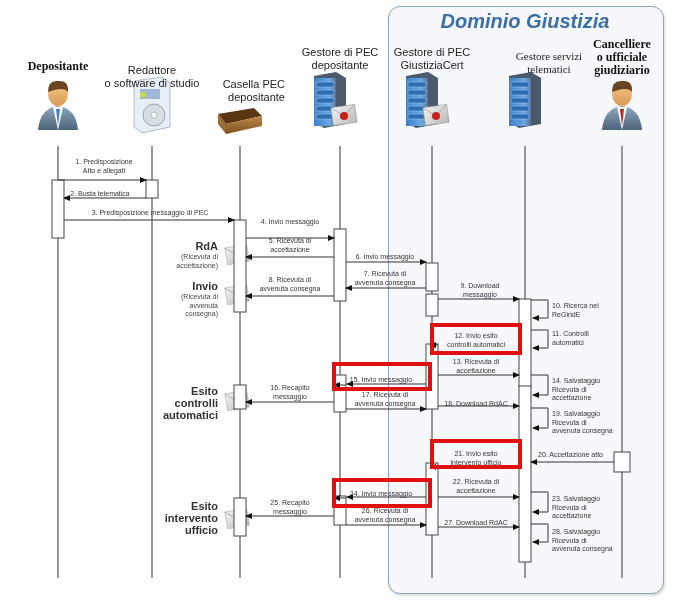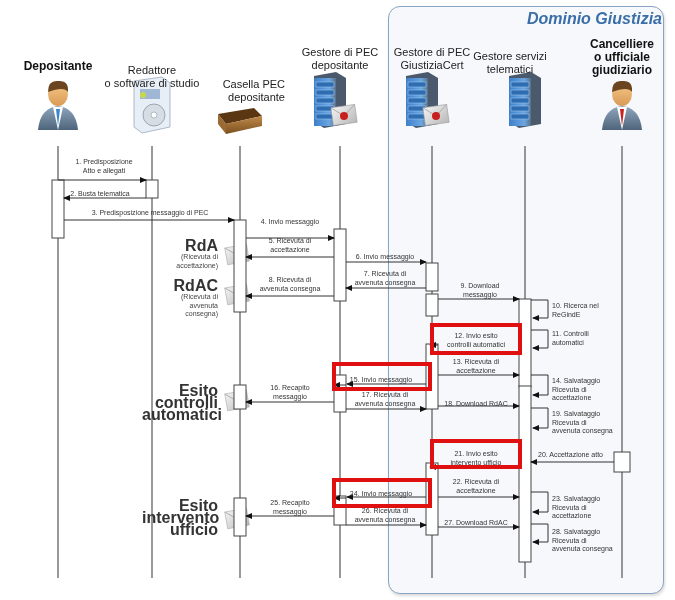--- a/index.html
+++ b/index.html
@@ -1,24 +1,24 @@
 <!DOCTYPE html>
 <html><head>
 <meta charset="utf-8">
 <style>
   html, body { margin: 0; padding: 0; background: #ffffff; }
   body { width: 675px; height: 600px; position: relative; overflow: hidden; font-family: "Liberation Sans", sans-serif; }
   #diagram { position: absolute; left: 0; top: 0; }
   .domain-box { position: absolute; left: 388px; top: 6px; width: 274px; height: 586px; border: 1.5px solid #8aa4c4; border-radius: 12px; background: #f6f8fb; box-shadow: 1px 2px 3px rgba(0,0,0,0.15); }
-  .domain-title { position: absolute; left: 388px; top: 10px; width: 274px; text-align: right; font-size: 16px; font-weight: bold; font-style: italic; color: #3a6ea8; }
+  .domain-title { position: absolute; left: 388px; top: 10px; width: 274px; text-align: center; font-size: 20px; font-weight: bold; font-style: italic; color: #3a6ea8; }
   .actor-label { position: absolute; text-align: center; font-size: 11px; color: #222; line-height: 13px; }
-  .actor-label.bold { font-weight: bold; font-size: 12px; color: #111; }
+  .actor-label.bold { font-weight: bold; font-size: 12px; color: #111; font-family: Liberation Serif, serif; }
   .msg { position: absolute; font-size: 7px; color: #333; text-align: center; line-height: 8.5px; white-space: nowrap; }
   .msg.left { text-align: left; }
-  .side-label { position: absolute; text-align: right; font-weight: bold; color: #333; font-size: 16px; line-height: 12px; }
+  .side-label { position: absolute; text-align: right; font-weight: bold; color: #333; font-size: 11px; line-height: 12px; }
   .side-sub { position: absolute; text-align: right; font-size: 7px; color: #444; line-height: 8.5px; }
 </style>
 </head>
 <body>
 
 <div class="domain-box"></div>
 <div class="domain-title">Dominio Giustizia</div>
 
 <svg id="diagram" width="675" height="600" xmlns="http://www.w3.org/2000/svg">
   <defs>
@@ -191,21 +191,21 @@
       <rect x="334" y="480" width="96" height="26" fill="none" stroke="#e01010" stroke-width="4"></rect>
     </g>
 </svg>
 
 <div id="actor-labels">
     <div class="actor-label bold" style="left: 13px; top: 60px; width: 90px;">Depositante</div>
     <div class="actor-label" style="left: 92px; top: 64px; width: 120px;">Redattore<br>o software di studio</div>
     <div class="actor-label" style="left: 195px; top: 78px; width: 90px; text-align: right;">Casella PEC<br>depositante</div>
     <div class="actor-label" style="left: 290px; top: 46px; width: 100px;">Gestore di PEC<br>depositante</div>
     <div class="actor-label" style="left: 382px; top: 46px; width: 100px;">Gestore di PEC<br>GiustiziaCert</div>
-    <div class="actor-label" style="left: 460px; top: 50px; width: 100px;">Gestore servizi<br>telematici</div>
+    <div class="actor-label" style="left: 499px; top: 50px; width: 100px; font-family: Liberation Serif, serif;">Gestore servizi<br>telematici</div>
     <div class="actor-label bold" style="left: 572px; top: 38px; width: 100px;">Cancelliere<br>o ufficiale<br>giudiziario</div>
   </div>
 <div id="msg-labels">
     <div class="msg" style="top: 158px; left: 44px; width: 120px;">1. Predisposizione<br>Atto e allegati</div>
     <div class="msg" style="top: 190px; left: 40px; width: 120px;">2. Busta telematica</div>
     <div class="msg" style="top: 209px; left: 90px; width: 120px;">3. Predisposizione messaggio di PEC</div>
     <div class="msg" style="top: 218px; left: 230px; width: 120px;">4. Invio messaggio</div>
     <div class="msg" style="top: 237px; left: 230px; width: 120px;">5. Ricevuta di<br>accettazione</div>
     <div class="msg" style="top: 253px; left: 325px; width: 120px;">6. Invio messaggio</div>
     <div class="msg" style="top: 270px; left: 325px; width: 120px;">7. Ricevuta di<br>avvenuta consegna</div>
@@ -227,17 +227,17 @@
     <div class="msg left" style="top: 495px; left: 552px;">23. Salvataggio<br>Ricevuta di<br>accettazione</div>
     <div class="msg" style="top: 490px; left: 321px; width: 120px;">24. Invio messaggio</div>
     <div class="msg" style="top: 499px; left: 230px; width: 120px;">25. Recapito<br>messaggio</div>
     <div class="msg" style="top: 507px; left: 325px; width: 120px;">26. Ricevuta di<br>avvenuta consegna</div>
     <div class="msg" style="top: 519px; left: 416px; width: 120px;">27. Download RdAC</div>
     <div class="msg left" style="top: 528px; left: 552px;">28. Salvataggio<br>Ricevuta di<br>avvenuta consegna</div>
   </div>
 <div id="side-labels">
     <div class="side-label" style="left: 142px; top: 240px; width: 76px;">RdA</div>
     <div class="side-sub" style="left: 142px; top: 253px; width: 76px;">(Ricevuta di<br>accettazione)</div>
-    <div class="side-label" style="left: 142px; top: 280px; width: 76px;">RdAC</div>
+    <div class="side-label" style="left: 142px; top: 280px; width: 76px;">Invio</div>
     <div class="side-sub" style="left: 142px; top: 293px; width: 76px;">(Ricevuta di<br>avvenuta<br>consegna)</div>
     <div class="side-label" style="left: 142px; top: 385px; width: 76px;">Esito<br>controlli<br>automatici</div>
     <div class="side-label" style="left: 142px; top: 500px; width: 76px;">Esito<br>intervento<br>ufficio</div>
   </div>
 
 </body></html>

